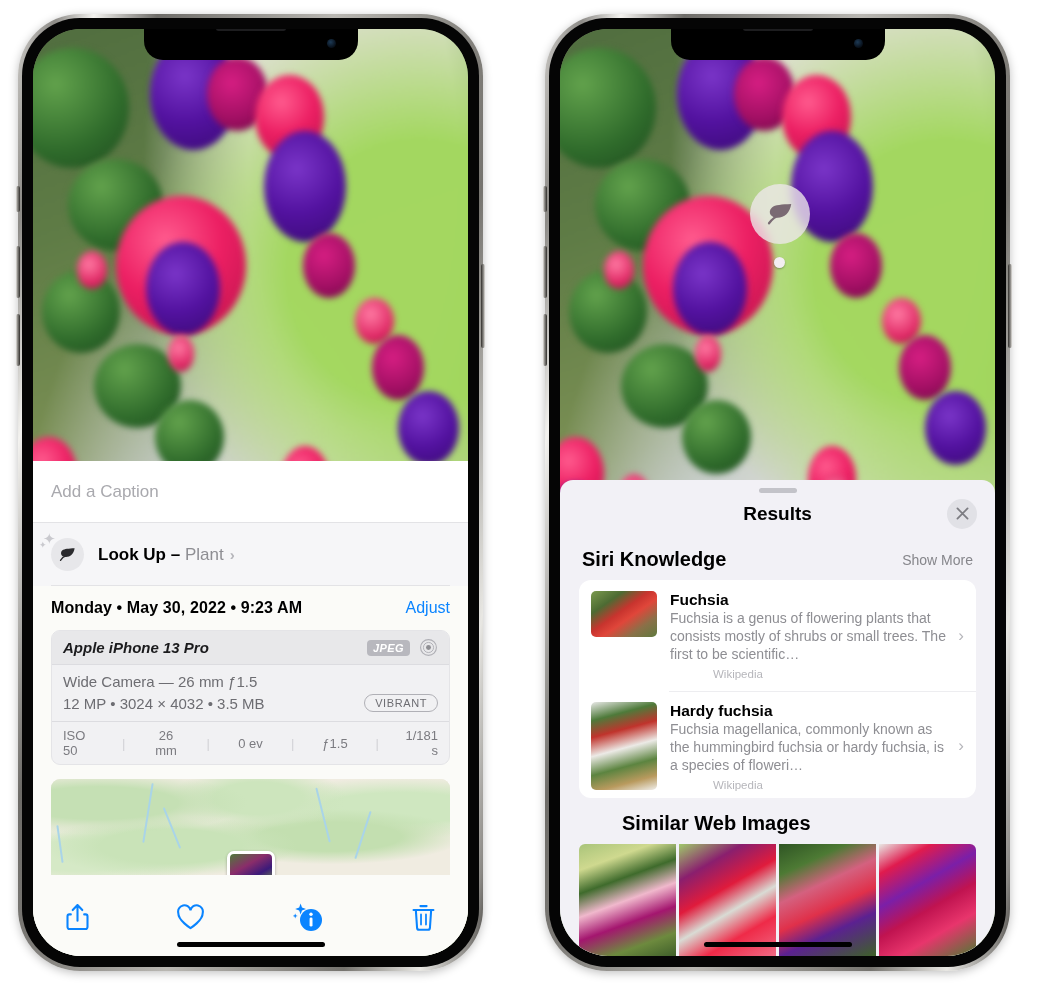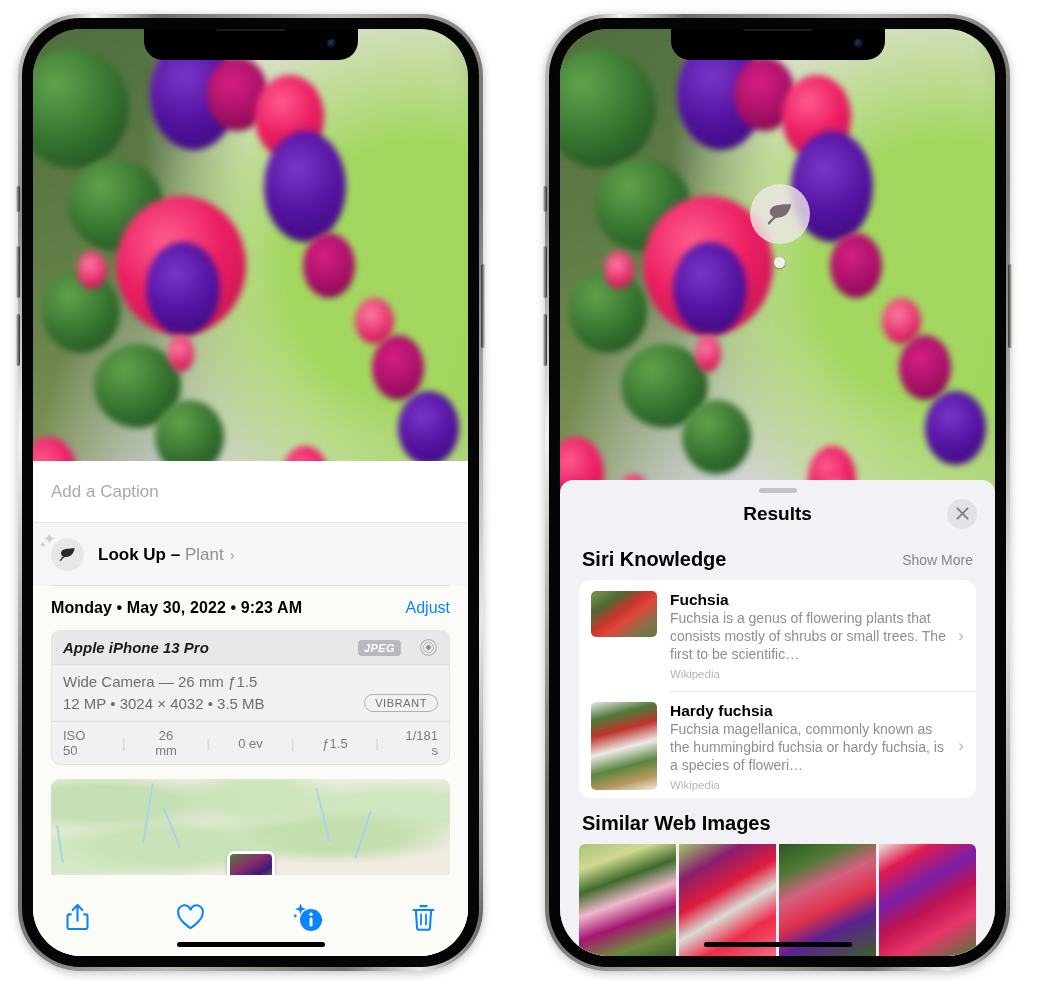--- a/index.html
+++ b/index.html
@@ -141,21 +141,21 @@
     background: #f1f1f3;
     border: 1px solid #e4e4e7;
   }
   .exif-head {
     display: flex; align-items: center; justify-content: space-between;
     padding: 7px 11px; background: #e8e8ea;
     border-bottom: 1px solid #dcdce0;
     font-style: italic;
   }
   .exif-device { font-size: 15px; font-weight: bold; color: #1b1b1d; }
-  .exif-head-right { display: flex; align-items: center; gap: 18px; }
+  .exif-head-right { display: flex; align-items: center; gap: 9px; }
   .jpeg-badge {
     background: #b8b8be; color: #fff; font-size: 11px; font-weight: bold;
     padding: 2px 6px; border-radius: 4px; letter-spacing: .4px;
   }
   .aperture-icon { width: 19px; height: 19px; }
   .exif-body { padding: 8px 11px 9px 11px; position: relative; }
   .exif-row1 { font-size: 15px; color: #6d6d72; }
   .exif-row2 { font-size: 15px; color: #6d6d72; margin-top: 4px; display: flex; align-items: center; justify-content: space-between; }
   .vibrant-badge {
     border: 1px solid #b0b0b6; border-radius: 11px;
@@ -243,21 +243,21 @@
   }
   .kb-item { display: flex; align-items: flex-start; padding: 11px 12px; position: relative; justify-content: center; }
   .kb-item + .kb-item::before {
     content:""; position:absolute; left: 90px; right: 0; top: 0; height:1px; background:#ededf0;
   }
   .kb-thumb { width: 66px; height: 46px; border-radius: 5px; overflow: hidden; flex: none; margin-right: 13px; }
   .kb-thumb.tall { height: 88px; }
   .kb-text { flex: 1; min-width: 0; padding-right: 8px; }
   .kb-title { font-size: 15.5px; font-weight: bold; color: #000; margin-bottom: 1px; }
   .kb-desc { font-size: 14px; color: #8e8e93; line-height: 1.28; }
-  .kb-src { font-size: 11.5px; color: #b6b6bb; margin-top: 4px; }
+  .kb-src { font-size: 11.5px; color: #b6b6bb; margin-top: 4px; margin-left: 43px; }
   .kb-chev { align-self: center; color: #b6b6bb; font-size: 17px; flex: none; }
 
   .web-strip { display: flex; gap: 3px; padding: 0 19px; margin-top: 2px; }
   .web-img { flex: 1; height: 112px; border-radius: 0; overflow: hidden; }
   .web-img:first-child { border-radius: 6px 0 0 6px; }
   .web-img:last-child { border-radius: 0 6px 6px 0; }
 
   
   .tap-badge {
     position: absolute; left: 190px; top: 155px; z-index: 15;
@@ -518,21 +518,21 @@
               <div class="kb-thumb tall" style="background:linear-gradient(165deg,#e9e9e7 0%,#4e7a3a 18%,#c0332c 34%,#eceae6 52%,#5c8440 70%,#b99a5e 86%,#f0efec 100%);"></div>
               <div class="kb-text">
                 <div class="kb-title">Hardy fuchsia</div>
                 <div class="kb-desc">Fuchsia magellanica, commonly known as the hummingbird fuchsia or hardy fuchsia, is a species of floweri…</div>
                 <div class="kb-src">Wikipedia</div>
               </div>
               <span class="kb-chev">›</span>
             </div>
           </div>
 
-          <div class="sec-head" style="padding-bottom:7px;">
+          <div class="sec-head" style="padding-bottom:7px;margin-left:40px;">
             <span class="sec-title">Similar Web Images</span>
           </div>
 
           <div class="web-strip">
             <div class="web-img" style="background:linear-gradient(160deg,#a9c47a 0%,#cfd98f 18%,#3f6b2c 34%,#f0b8cc 50%,#a4166f 66%,#6d8a3e 84%,#3f5f2a 100%);"></div>
             <div class="web-img" style="background:linear-gradient(150deg,#9fc96a 0%,#8a1f6e 22%,#e01b3c 42%,#d9dbd4 58%,#ef2a48 76%,#f06a84 100%);"></div>
             <div class="web-img" style="background:linear-gradient(155deg,#2f5524 0%,#4d7a34 20%,#d4617f 38%,#e0304a 56%,#5b2191 72%,#3d6128 100%);"></div>
             <div class="web-img" style="background:linear-gradient(150deg,#e8e8e4 0%,#e01b4e 18%,#7b1fa8 38%,#c01350 56%,#e8356c 74%,#4d7a34 100%);"></div>
           </div>
         </div>

